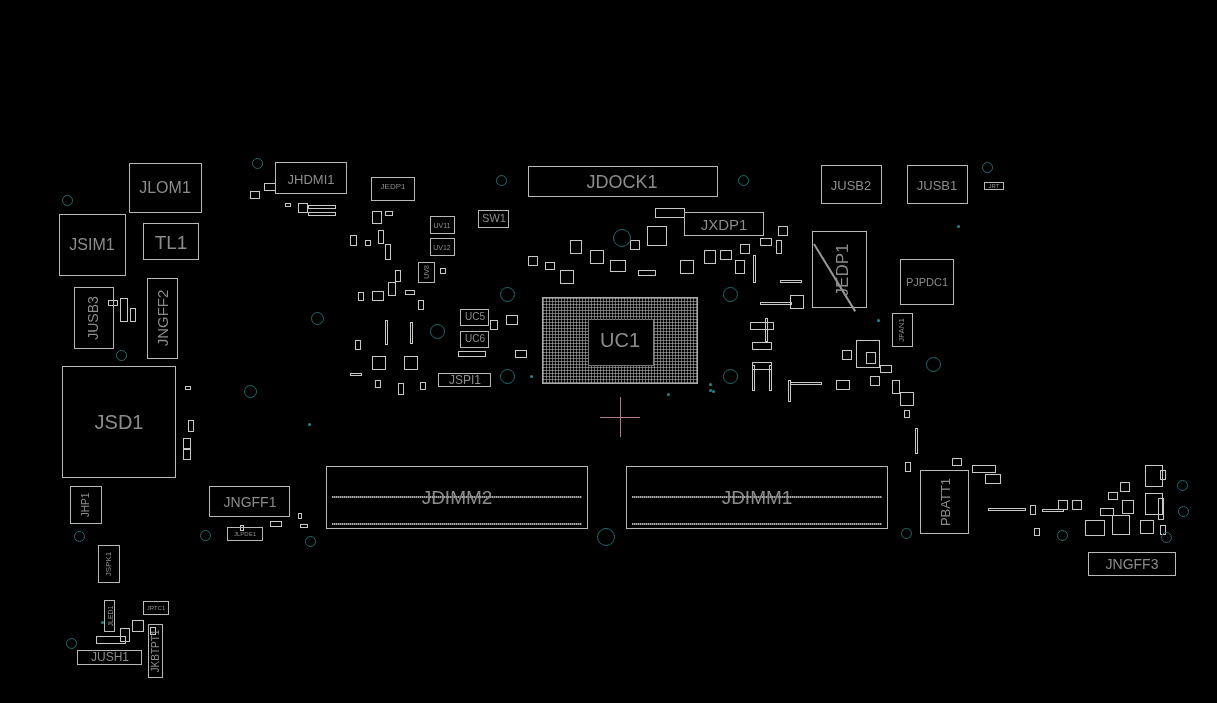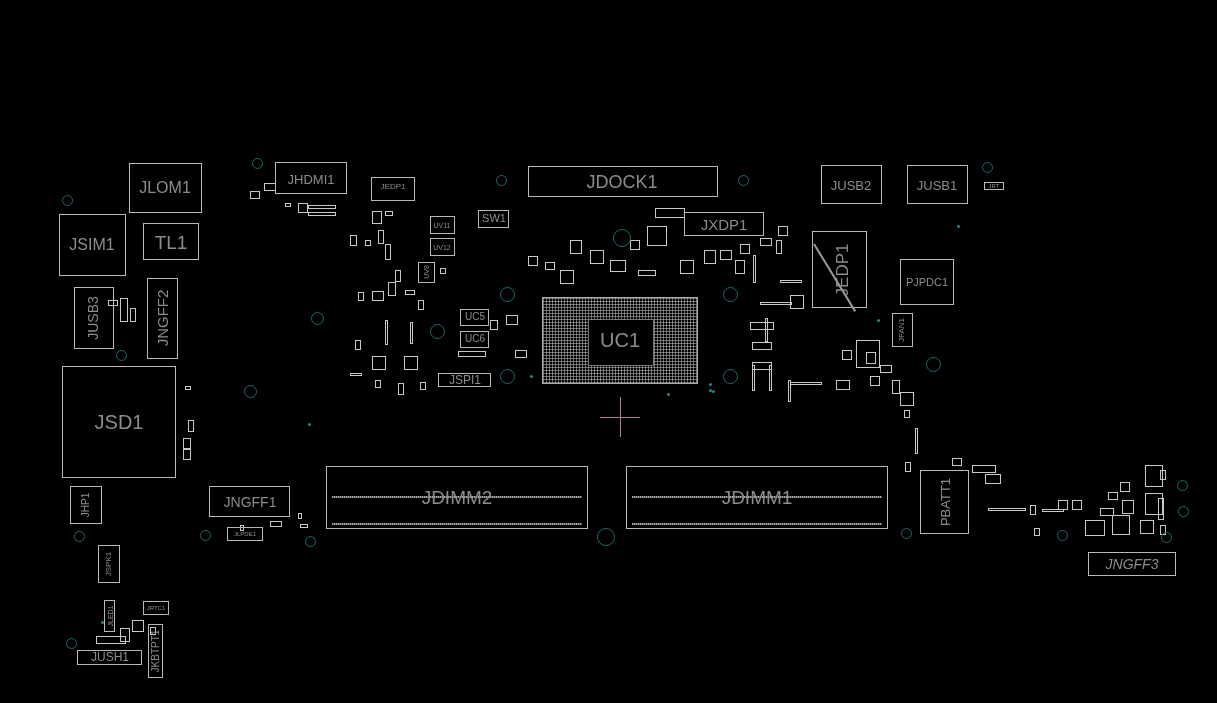--- a/index.html
+++ b/index.html
@@ -240,16 +240,16 @@
     <div class="slot" style="left: 332px; top: 496px; width: 250px;"></div>
     <div class="slot" style="left: 332px; top: 523px; width: 250px;"></div>
     <div class="lbl" style="left: 457px; top: 497px; font-size: 19px;">JDIMM2</div>
     <div class="comp" style="left: 626px; top: 466px; width: 262px; height: 63px;"></div>
     <div class="slot" style="left: 632px; top: 496px; width: 250px;"></div>
     <div class="slot" style="left: 632px; top: 523px; width: 250px;"></div>
     <div class="lbl" style="left: 757px; top: 497px; font-size: 19px;">JDIMM1</div>
     <div class="comp" style="left: 920px; top: 470px; width: 49px; height: 64px;"></div>
     <div class="lbl v" style="left: 945px; top: 502px; font-size: 13px;">PBATT1</div>
     <div class="comp" style="left: 1088px; top: 552px; width: 88px; height: 24px;"></div>
-    <div class="lbl" style="left: 1132px; top: 564px; font-size: 14px; font-style: italic;">JNGFF3</div>
+    <div class="lbl" style="left: 1132px; top: 564px; font-size: 14px;">JNGFF3</div>
     <div class="cross-h" style="left: 600px; top: 417px; width: 40px;"></div>
     <div class="cross-v" style="left: 620px; top: 397px; height: 40px;"></div>
   </div>
 
 </body></html>

